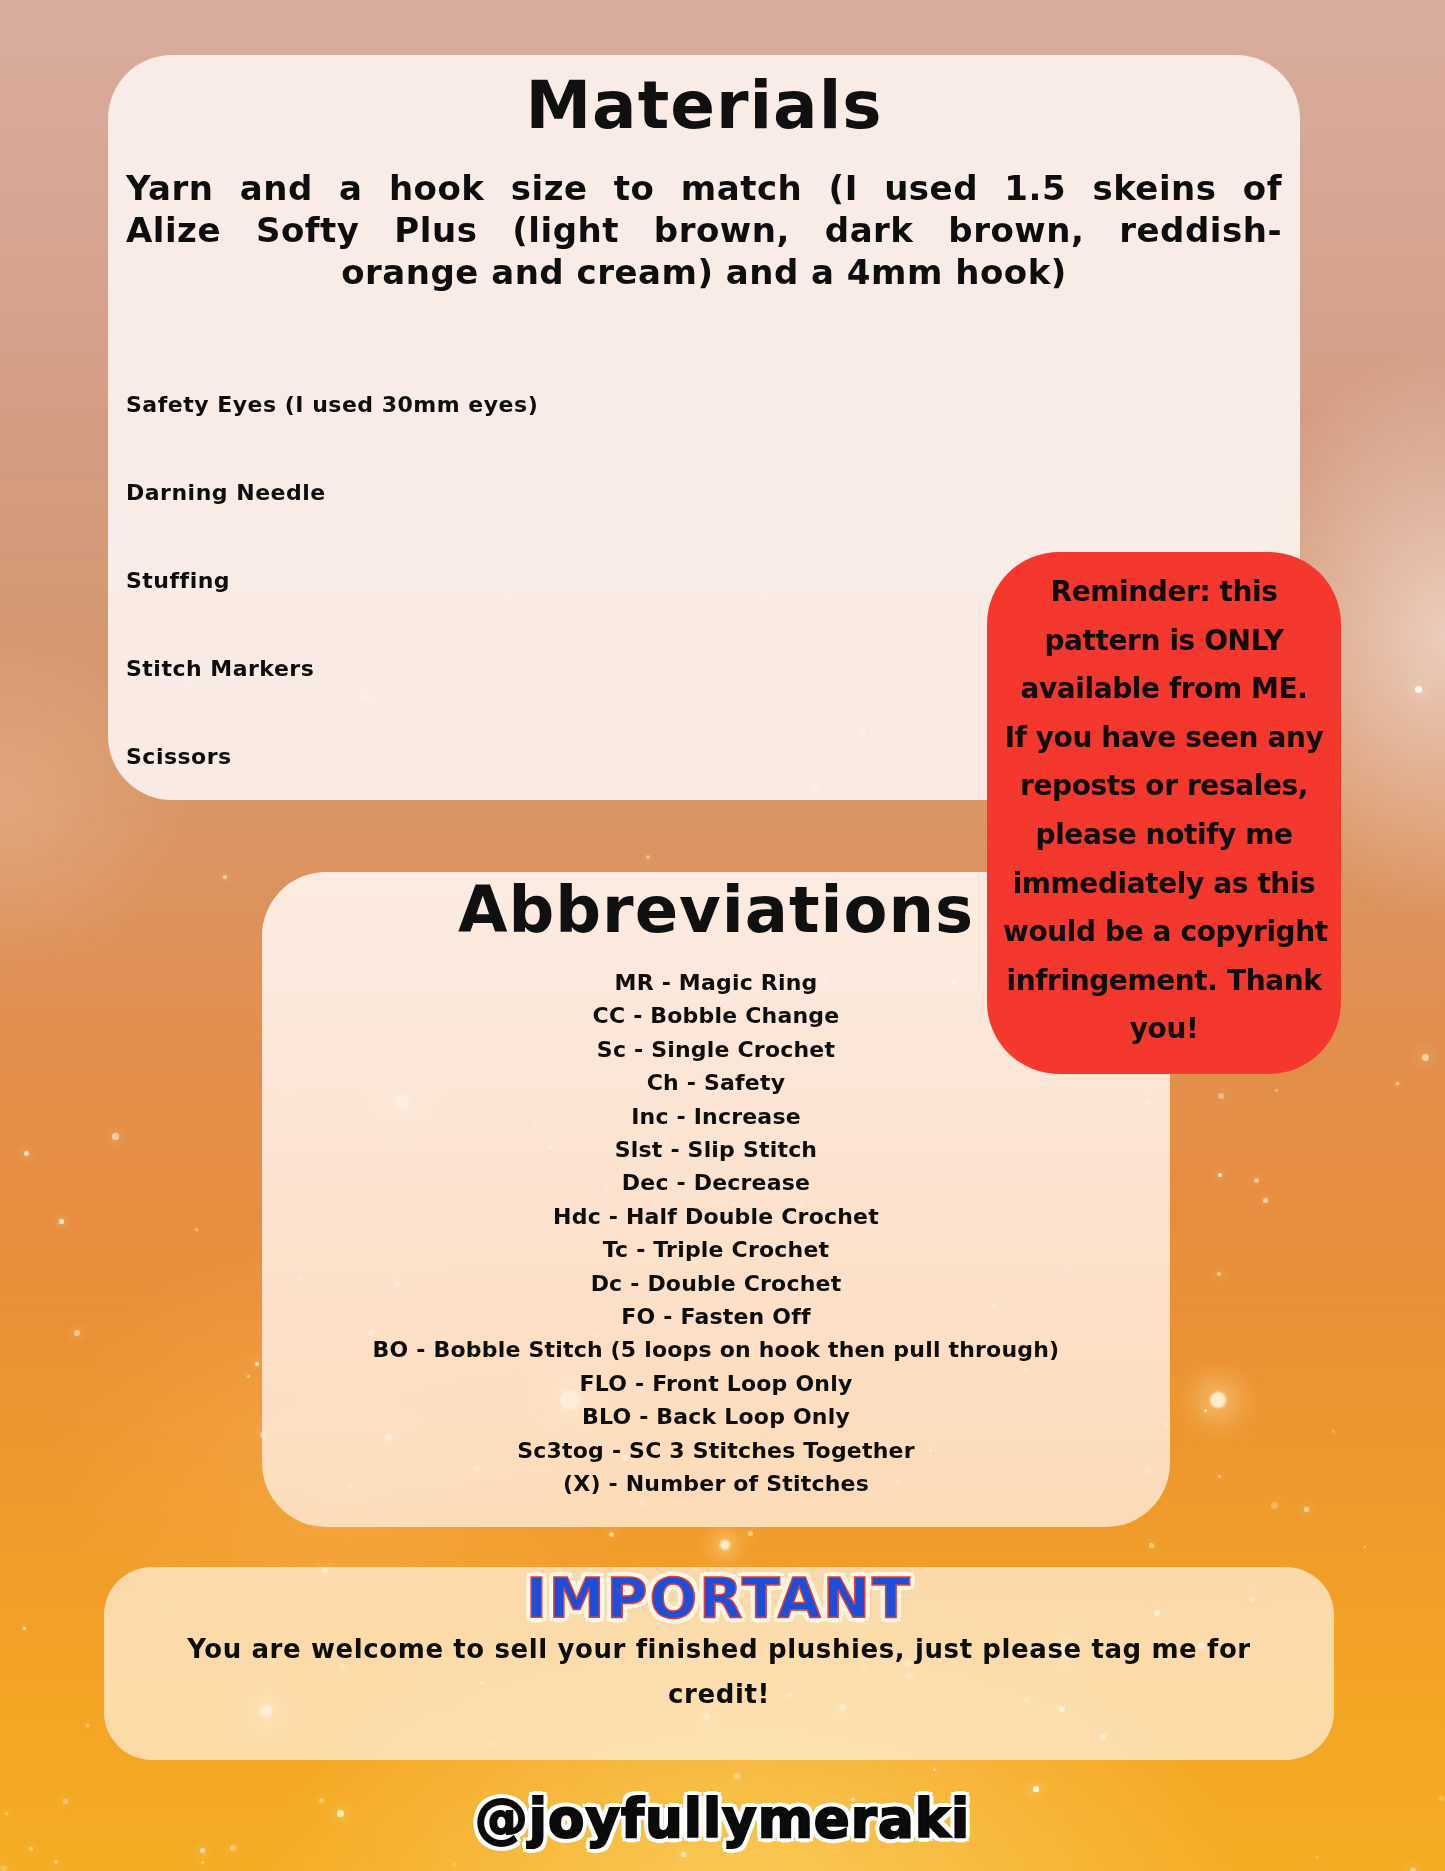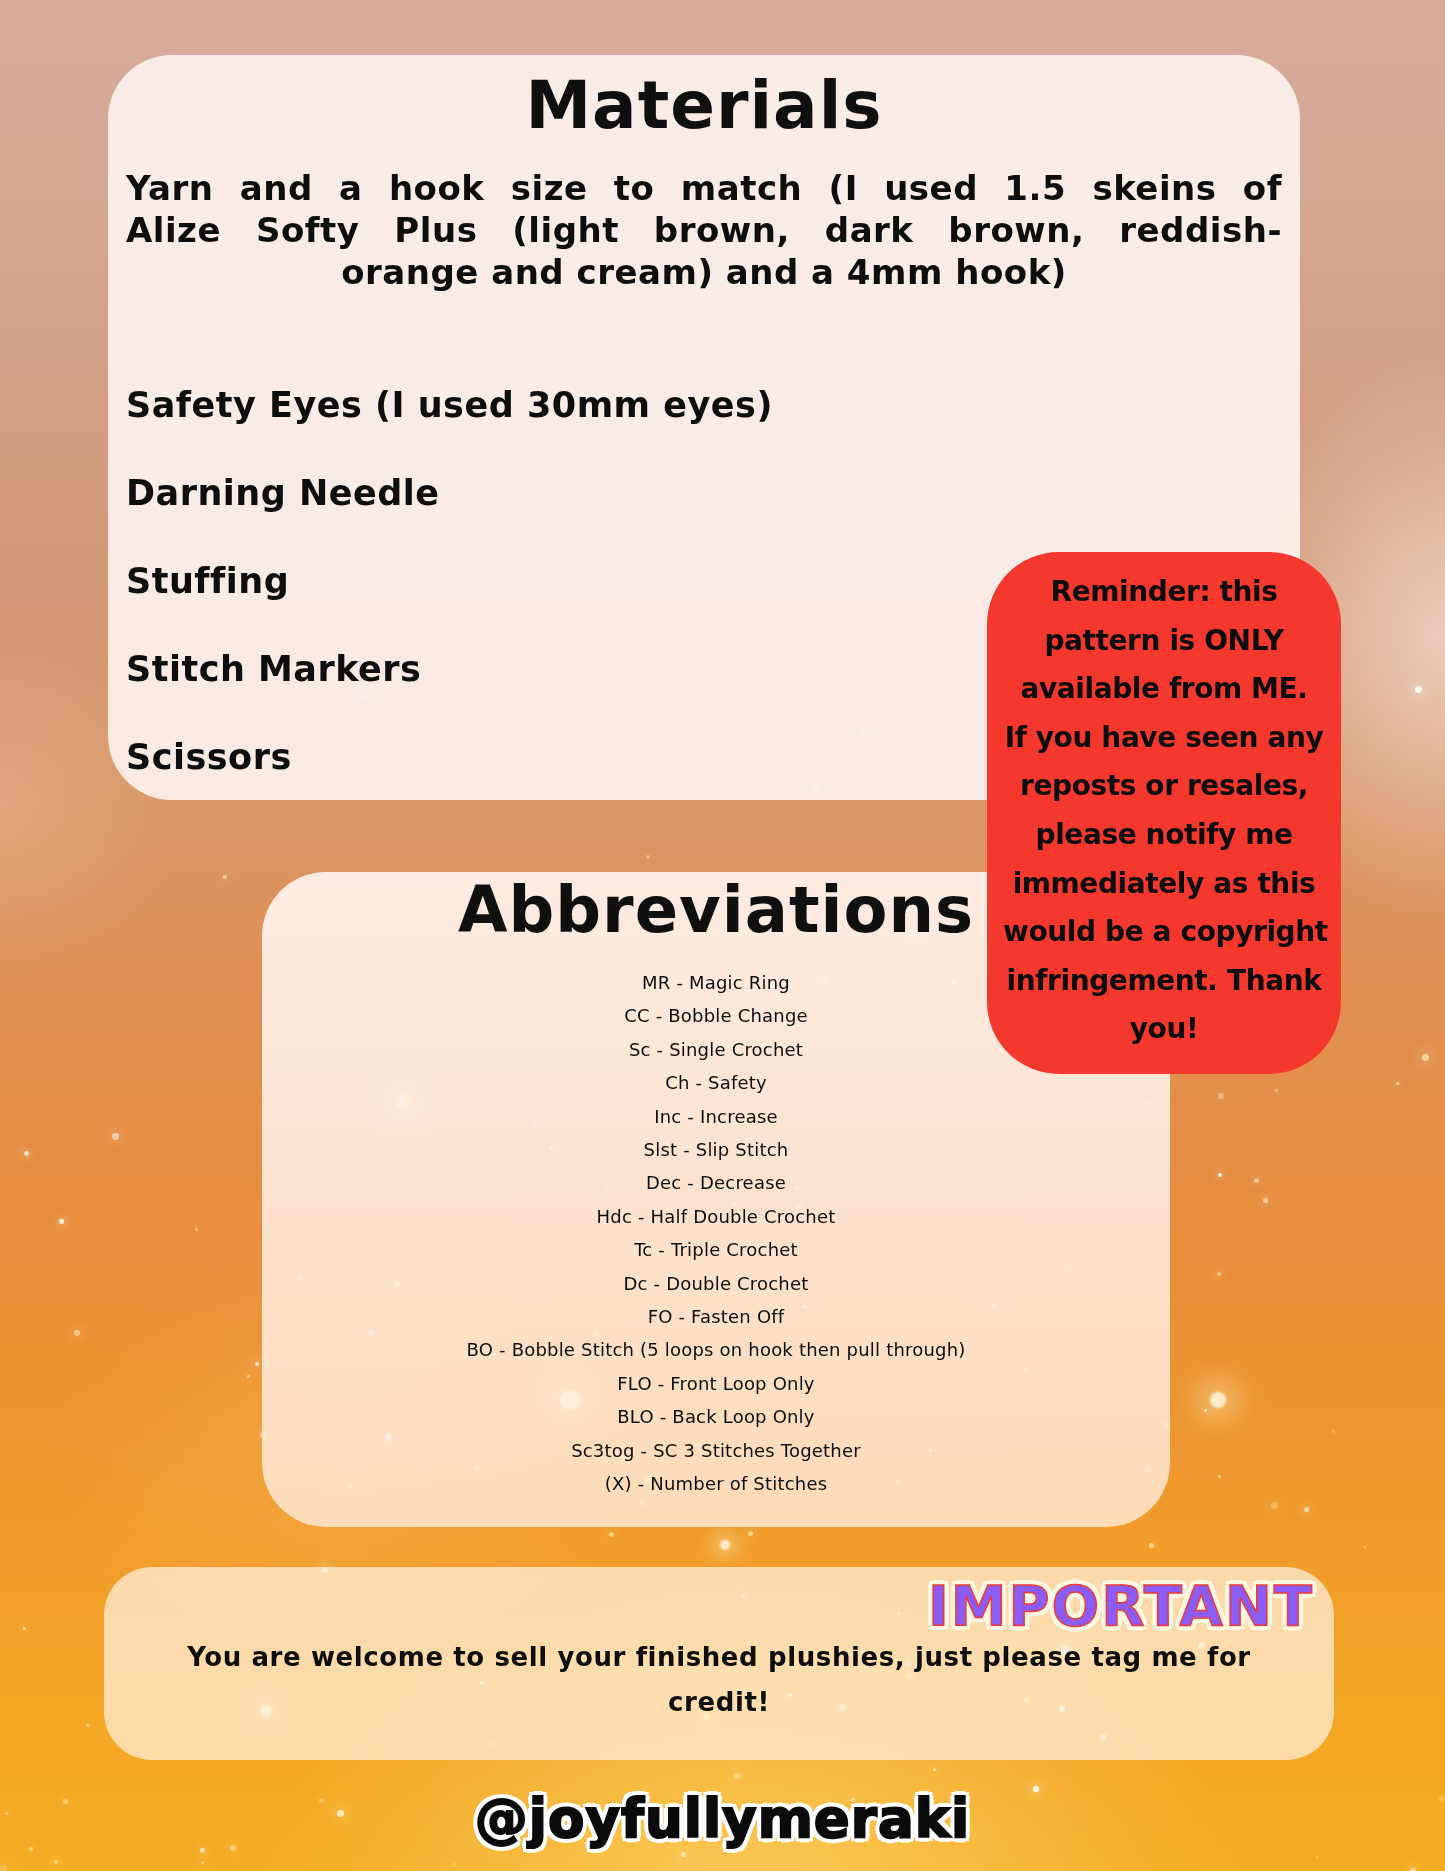--- a/index.html
+++ b/index.html
@@ -33,48 +33,48 @@
     text-align:center;font-weight:700;letter-spacing:1px;color:#101010;
   }
   .materials-card .card-title{font-size:66px;line-height:86px;}
   .materials-intro{margin-top:18px;}
   .m-line{
     font-size:34px;line-height:42px;font-weight:700;letter-spacing:.5px;
     text-align:center;white-space:nowrap;
   }
   .m-line.justify{white-space:normal;text-align:justify;text-align-last:justify;}
   .materials-list{margin-top:90px;}
-  .m-item{font-size:35px;line-height:44px;font-weight:700;margin-bottom:44px;letter-spacing:.5px;}
+  .m-item{font-size:22px;line-height:44px;font-weight:700;margin-bottom:44px;letter-spacing:.5px;}
   
   .reminder-card{
     left:987px;top:552px;width:354px;height:522px;border-radius:72px;
     background:#f5382e;z-index:2;padding:16px 16px 0 16px;
     display:flex;flex-direction:column;justify-content:flex-start;
   }
   .r-line{
     font-size:28px;line-height:48.6px;font-weight:700;text-align:center;
     letter-spacing:-.4px;color:#0d0d0d;white-space:nowrap;
   }
   
   .abbreviations-card{
     left:262px;top:872px;width:908px;height:655px;border-radius:64px;
     background:linear-gradient(180deg, rgba(255,242,236,.93) 0%, rgba(255,238,226,.86) 60%, rgba(255,235,217,.80) 100%);
     z-index:1;padding:6px 16px 0 16px;
   }
   .abbreviations-card .card-title{font-size:64px;line-height:64px;}
   .abbr-list{margin-top:24px;}
-  .a-item{font-size:18px;line-height:33.4px;font-weight:400;text-align:center;letter-spacing:.2px;}
+  .a-item{font-size:22px;line-height:33.4px;font-weight:700;text-align:center;letter-spacing:.2px;}
   
   .important-card{
     left:104px;top:1567px;width:1230px;height:193px;border-radius:48px;
     background:rgba(255,240,221,.72);z-index:1;padding:0 20px;
   }
   .important-title{
-    text-align:right;font-weight:700;font-size:56px;line-height:58px;margin-top:10px;
-    color:#8b5cf6;letter-spacing:2px;
+    text-align:center;font-weight:700;font-size:56px;line-height:58px;margin-top:2px;
+    color:#1d4ed8;letter-spacing:2px;
     -webkit-text-stroke:1.5px #ee3a31;
     text-shadow:
       -4px -4px 0 #fff7e2, 4px -4px 0 #fff7e2, -4px 4px 0 #fff7e2, 4px 4px 0 #fff7e2,
       -5px 0 0 #fff7e2, 5px 0 0 #fff7e2, 0 -5px 0 #fff7e2, 0 5px 0 #fff7e2;
   }
   .i-line{font-size:26px;line-height:45px;font-weight:700;text-align:center;letter-spacing:.6px;}
   
   .creator-handle{
     position:absolute;left:0;top:1788px;width:100%;text-align:center;z-index:1;
     font-size:53px;font-weight:700;letter-spacing:1px;color:#0b0b0b;

